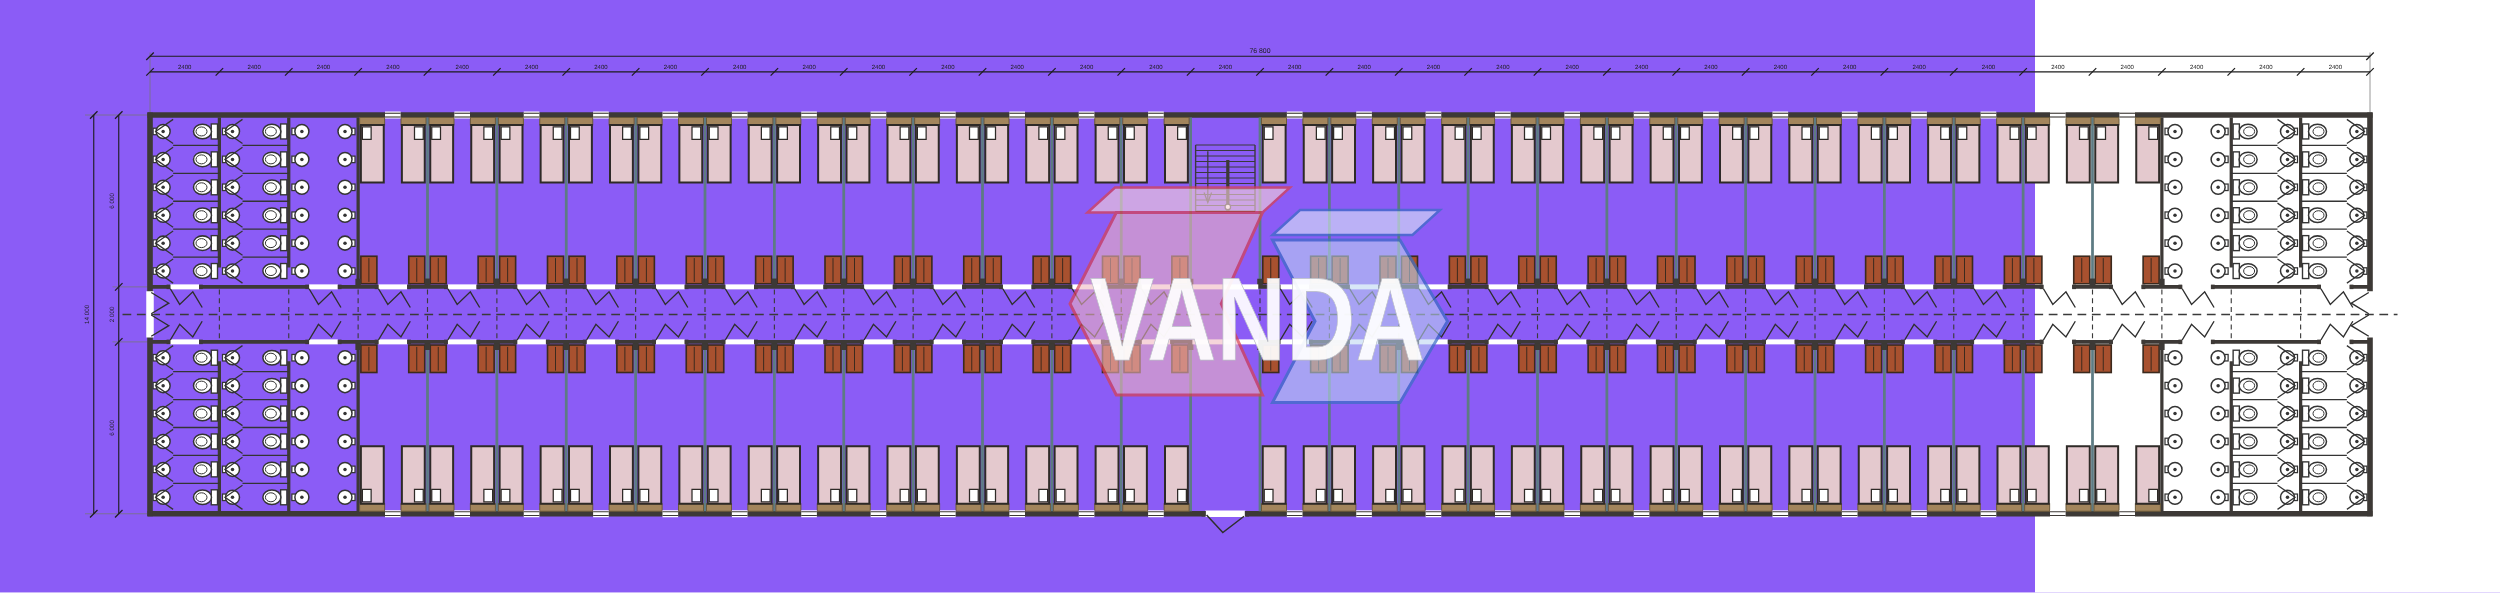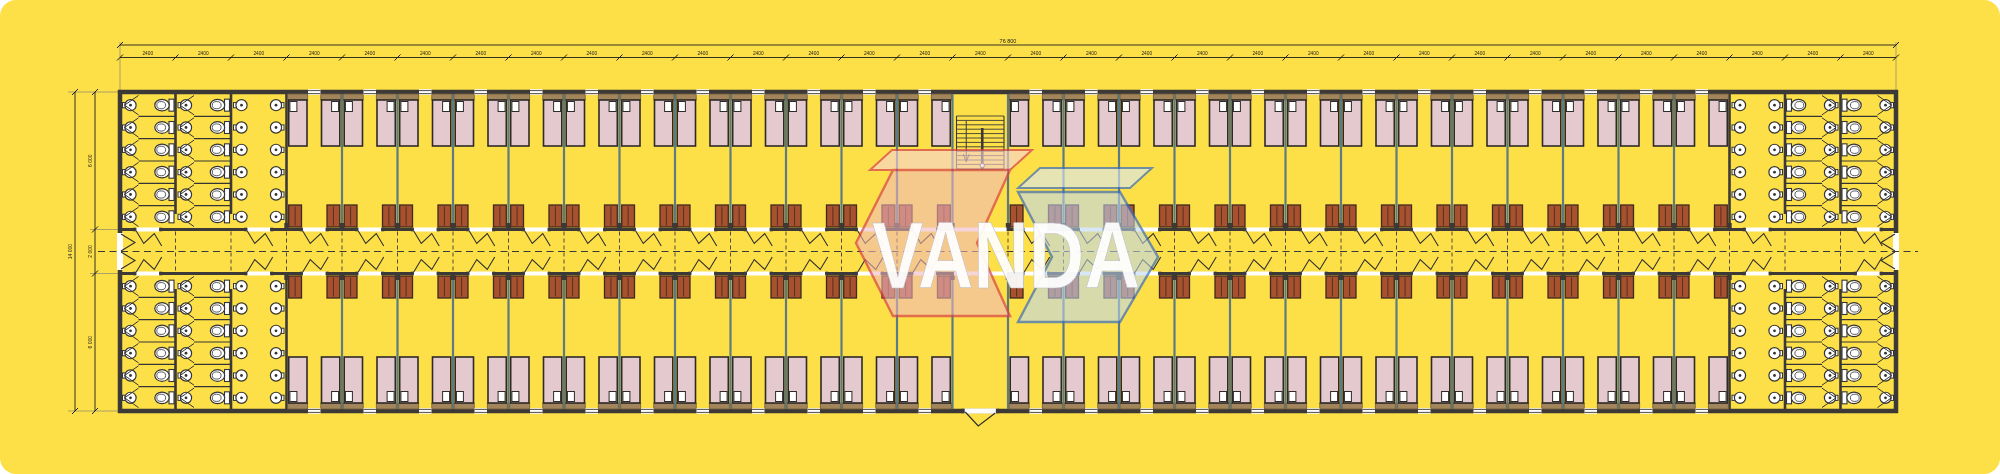--- a/index.html
+++ b/index.html
@@ -1,18 +1,18 @@
 <!DOCTYPE html>
 <html><head>
 <meta charset="utf-8">
 <style>
   html,body{margin:0;padding:0;background:#ffffff;}
   body{width:2000px;height:474px;overflow:hidden;
        font-family:"Liberation Sans", sans-serif;}
-  .stage{position:relative;width:2000px;height:474px;background:#fde047;border-radius:16px;}
+  .stage{position:relative;width:1628px;height:474px;background:#8b5cf6;}
   .stage svg{position:absolute;left:0;top:0;}
   text{font-family:"Liberation Sans", sans-serif;}
 </style>
 </head>
 <body>
 
 <div class="stage">
   <svg id="plan-svg" width="2000" height="474" viewBox="0 0 2000 474">
       <g>
         <line x1="120" y1="42" x2="120" y2="90" stroke="#777" stroke-width="0.6"></line>

